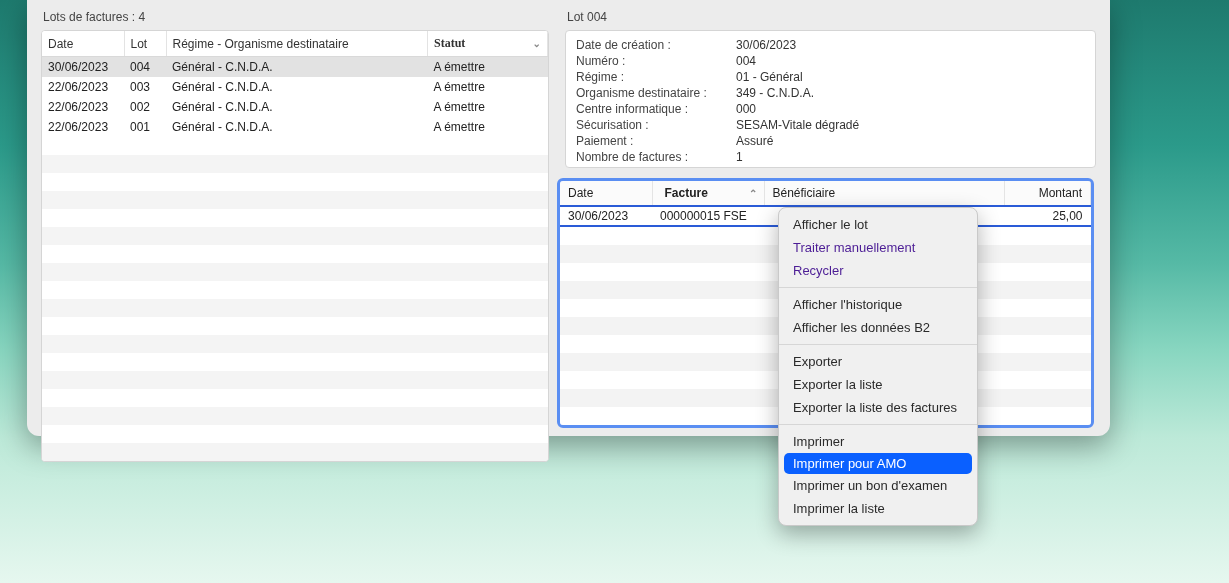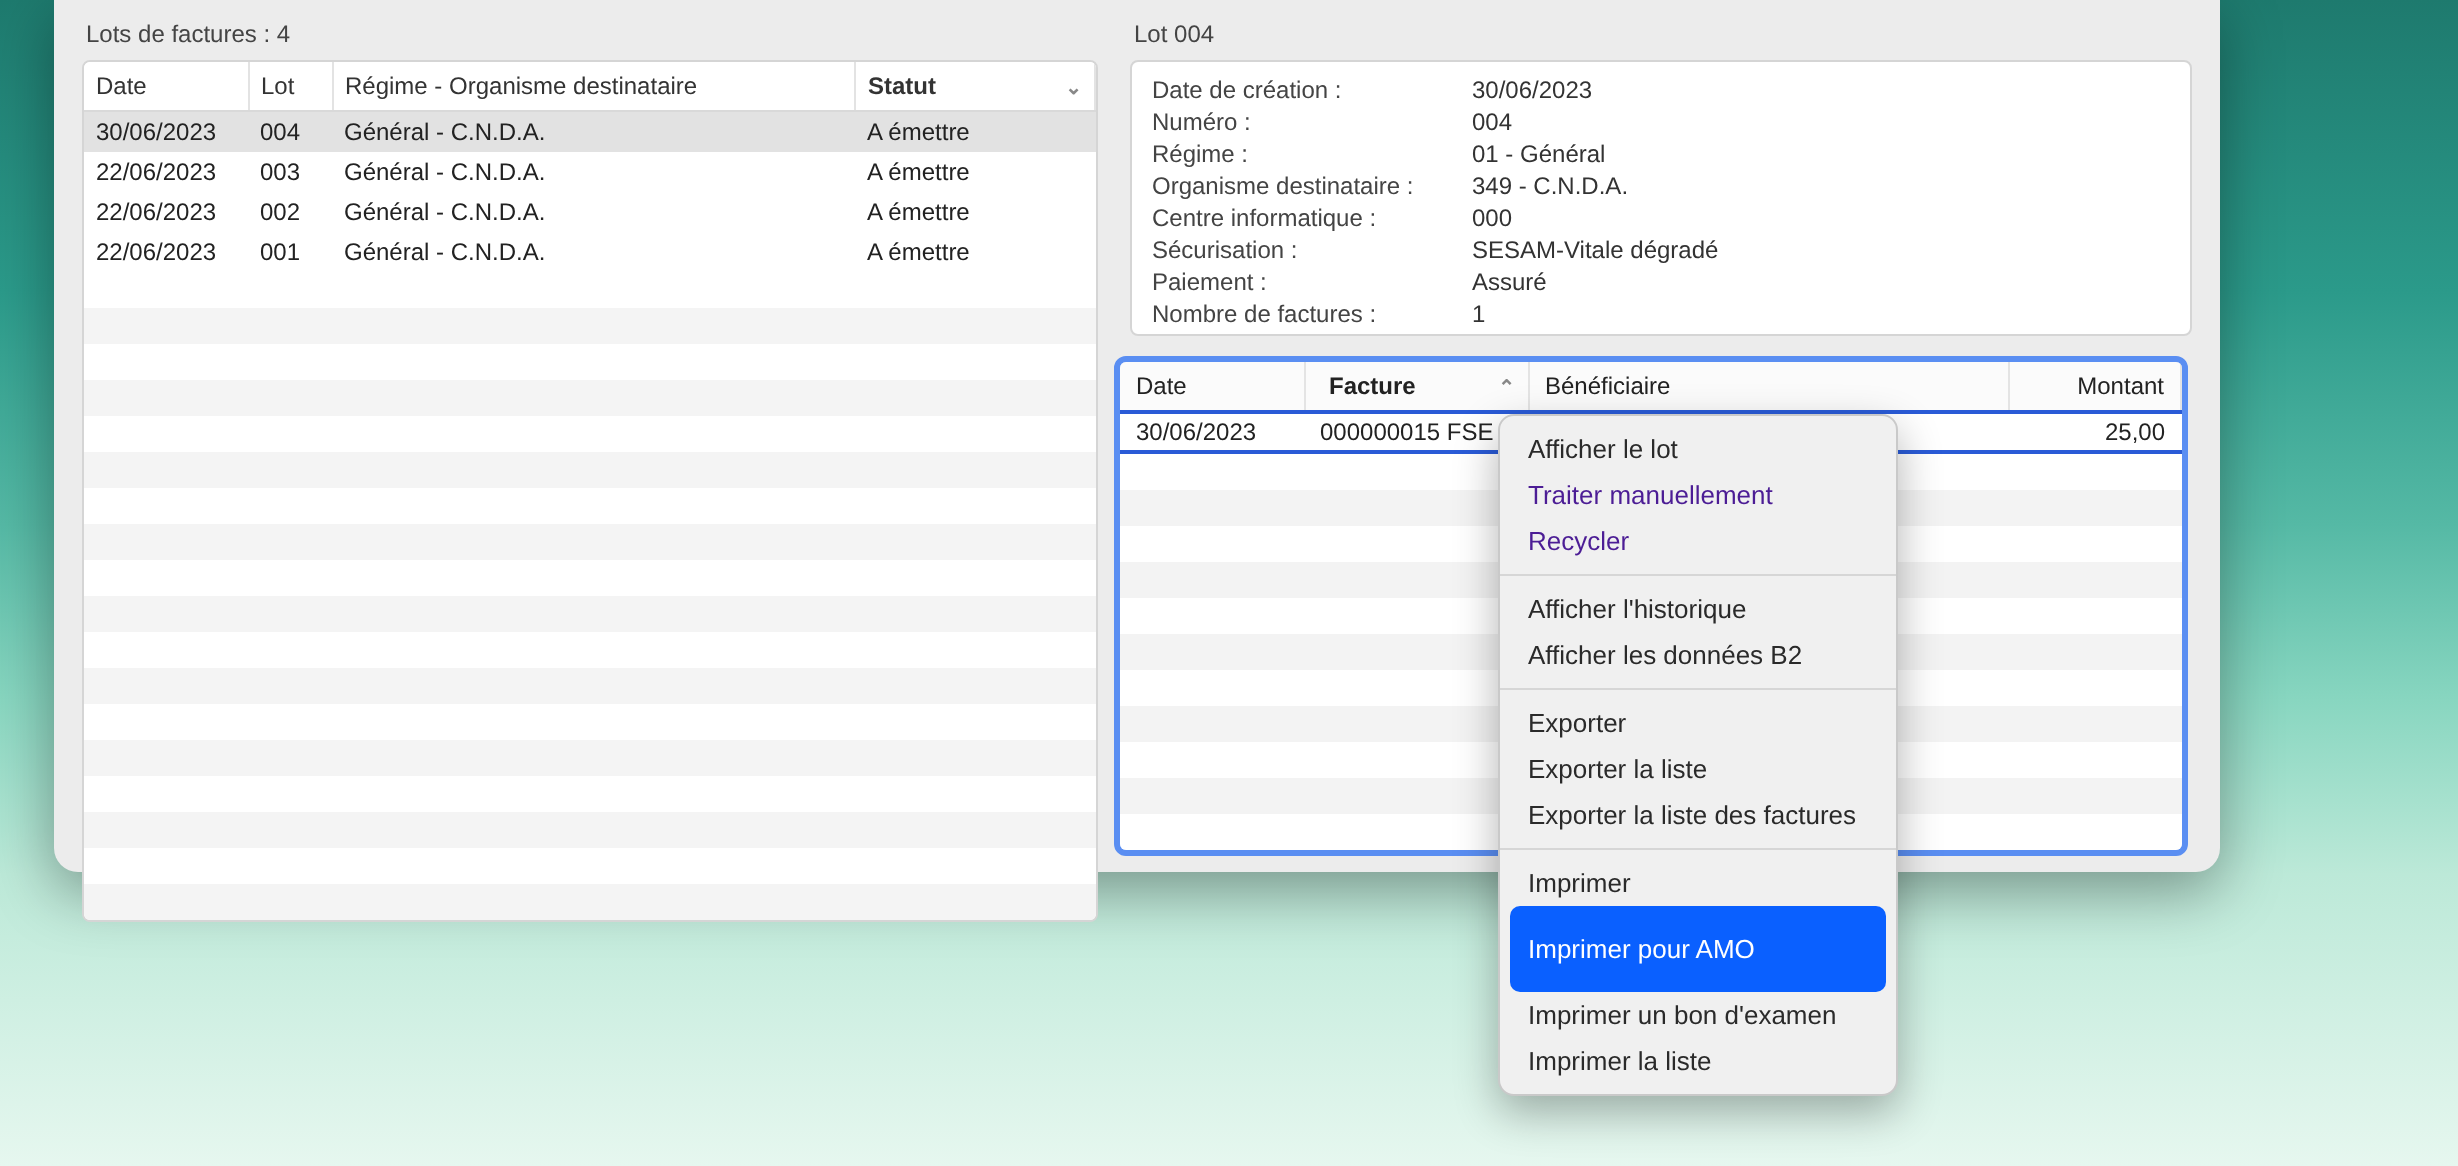--- a/index.html
+++ b/index.html
@@ -46,21 +46,21 @@
     background: #fff;
     text-align: left;
     font-weight: 400;
     font-size: 12px;
     color: #333;
     padding: 5px 6px;
     border-bottom: 1px solid #d9d9d9;
     border-right: 1px solid #e3e3e3;
     position: relative;
   }
-  .tbl thead th.bold { font-weight: 700; }
+  .tbl thead th.bold { font-weight: 700; font-family: Liberation Serif, serif; }
   .tbl thead th .sort {
     position: absolute; right: 6px; top: 7px;
     font-size: 10px; color: #888;
   }
   .tbl tbody td {
     font-size: 12px;
     padding: 3px 6px;
     white-space: nowrap;
     overflow: hidden; text-overflow: ellipsis;
   }
@@ -117,42 +117,42 @@
   }
   .rtbl td.right { text-align: right; }
   .rtbl-body { height: 212px; overflow:hidden;}
   .rtbl-fill div { height: 18px; }
   .rtbl-fill div:nth-child(odd){ background:#fff;}
   .rtbl-fill div:nth-child(even){ background:#f3f3f3;}
 
   
   .menu {
     position: absolute;
-    left: 749px; top: 207px;
+    left: 778px; top: 207px;
     width: 200px;
     background: #f0f0f0;
     border: 1px solid #c9c9c9;
     border-radius: 8px;
     box-shadow: 0 8px 22px rgba(0,0,0,0.30);
     padding: 5px 0;
     z-index: 50;
   }
   .menu .mi {
     padding: 4px 14px;
     font-size: 13px;
     color: #2a2a2a;
     cursor: default;
   }
   .menu .mi.disabled { color: #4c1d95; }
   .menu .mi.highlight {
     background: #0a60ff;
     color: #fff;
     border-radius: 5px;
     margin: 0 5px;
-    padding: 14px 9px;
+    padding: 3px 9px;
   }
   .menu hr {
     border: none; border-top: 1px solid #d6d6d6;
     margin: 5px 0;
   }
 </style>
 </head>
 <body>
 
 <div class="desktop">

